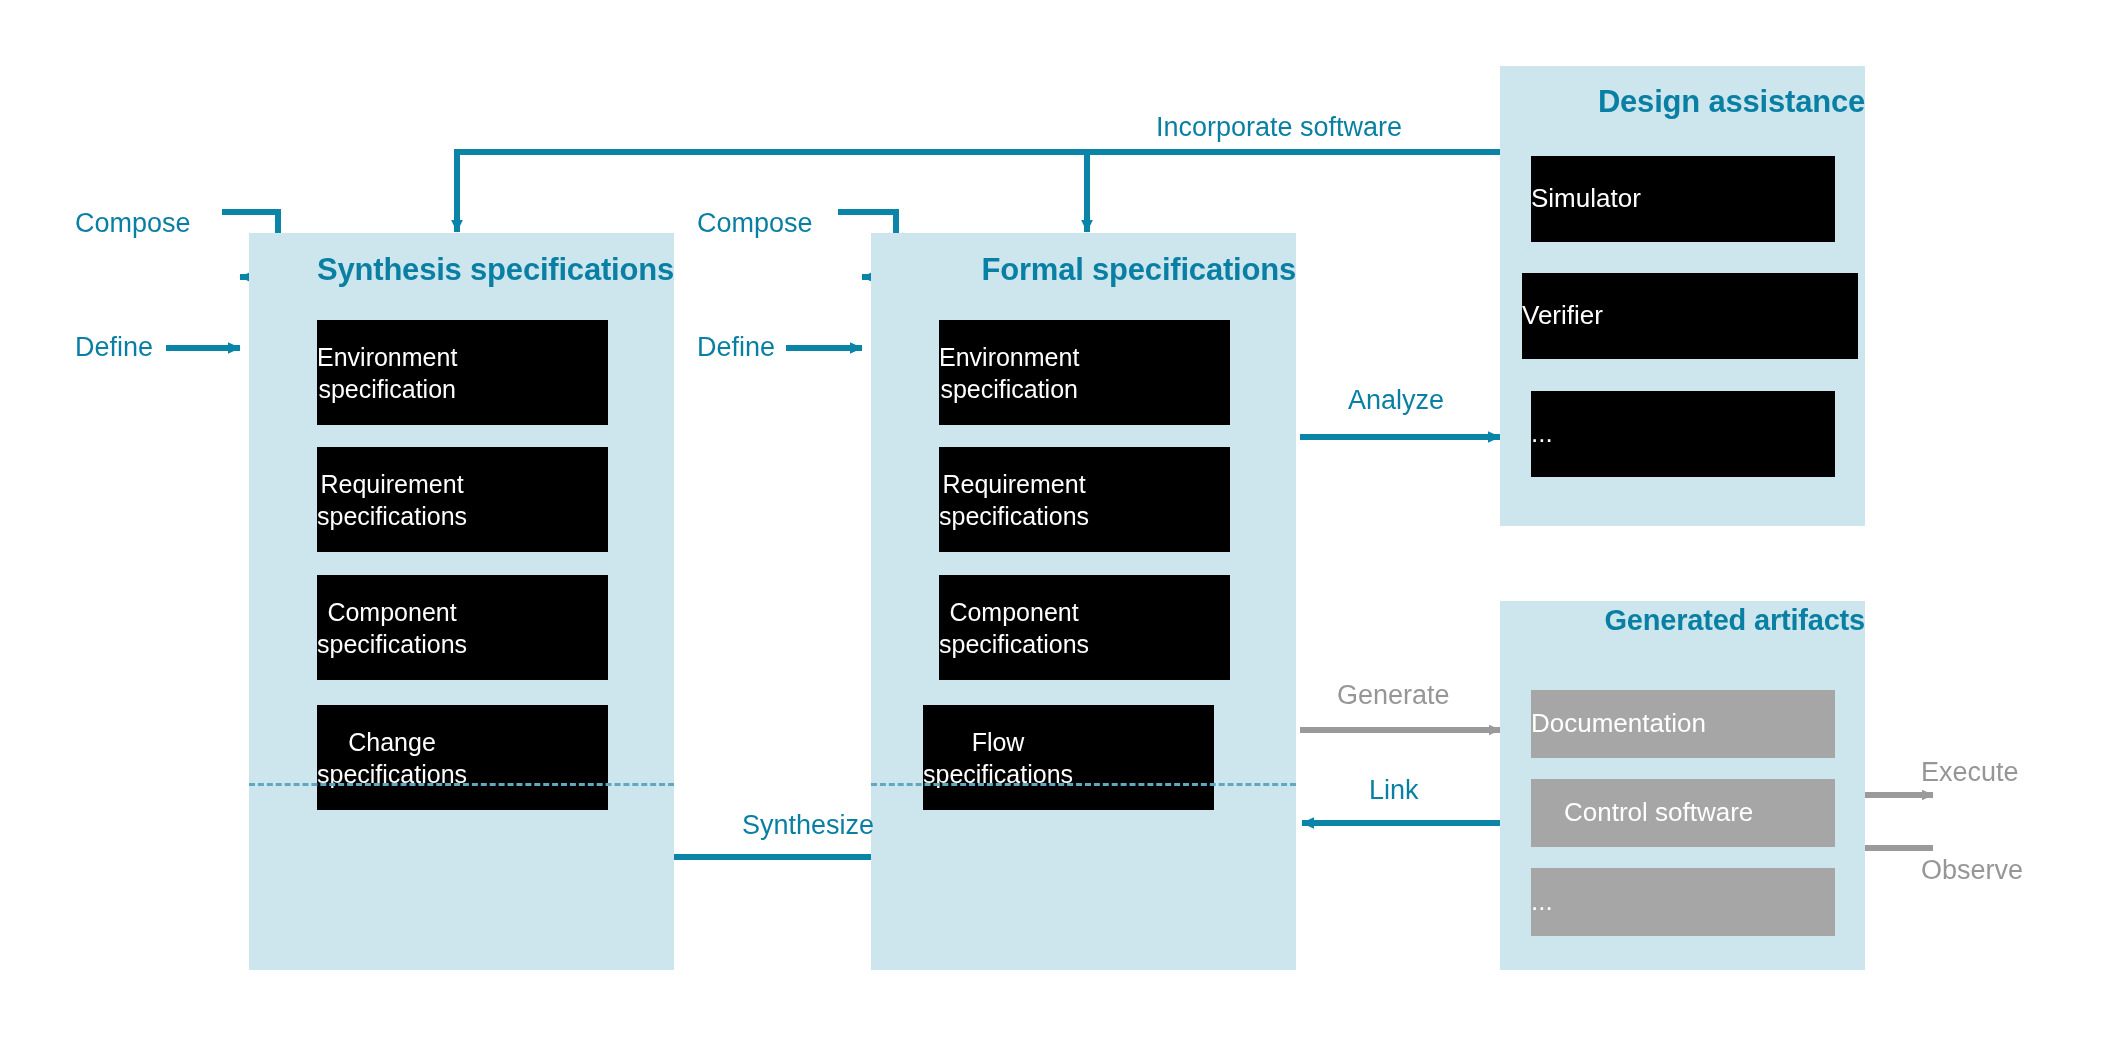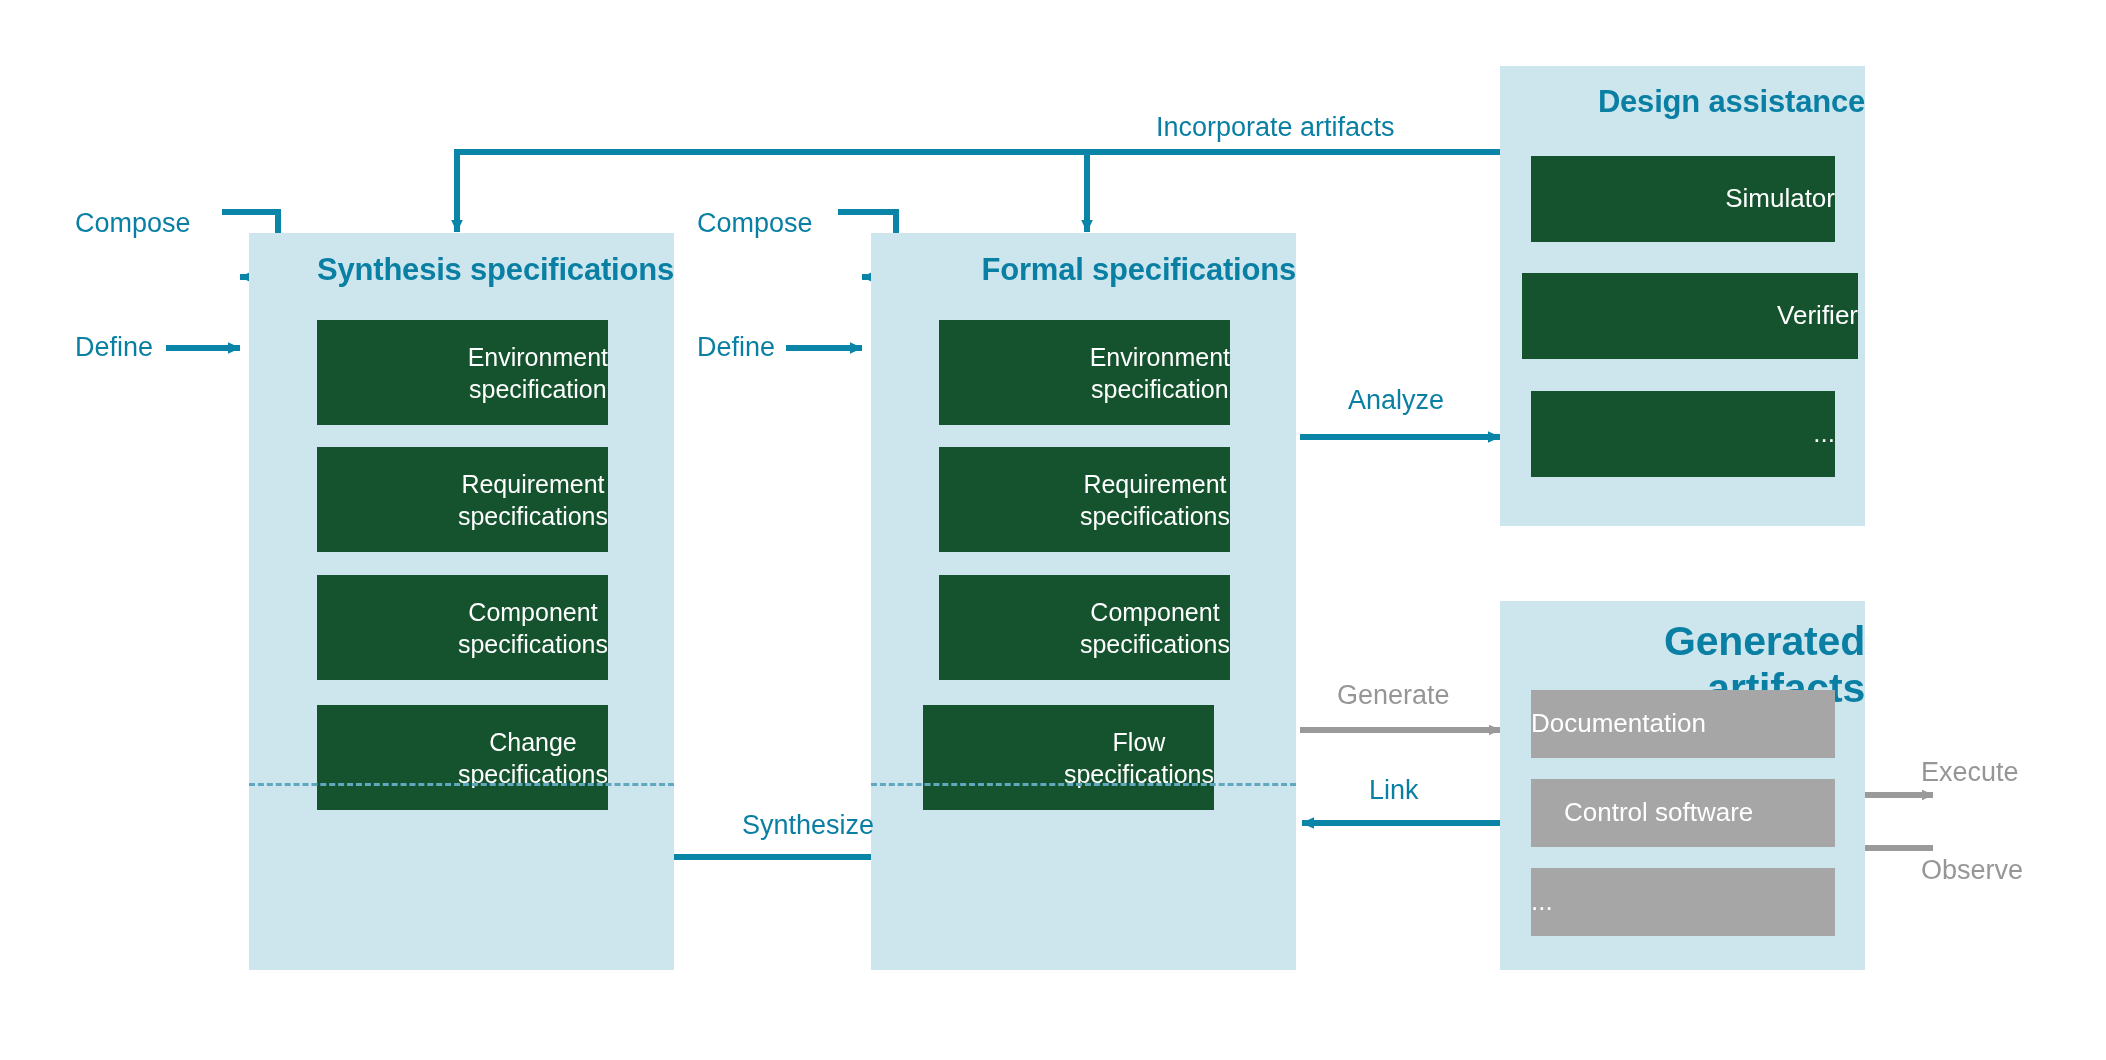--- a/index.html
+++ b/index.html
@@ -4,22 +4,22 @@
 <style>
   html,body{margin:0;padding:0;background:#ffffff;}
   body{width:2106px;height:1060px;position:relative;overflow:hidden;
        font-family:"Liberation Sans", sans-serif;}
   #stage{position:absolute;left:0;top:0;width:2106px;height:1060px;}
   #svglayer{position:absolute;left:0;top:0;width:2106px;height:1060px;pointer-events:none;}
 
   .panel{position:absolute;background:#cde6ed;box-sizing:border-box;}
   .panel-title{position:absolute;width:100%;text-align:right;
       color:#0a7fa4;font-weight:bold;letter-spacing:-0.2px;}
-  .specbox{position:absolute;background:#14532d;color:#ffffff;
-      display:flex;align-items:center;justify-content:flex-end;
+  .specbox{position:absolute;background:#000000;color:#ffffff;
+      display:flex;align-items:center;justify-content:flex-start;
       text-align:center;line-height:1.28;box-sizing:border-box;}
   .artbox{position:absolute;background:#a6a6a6;color:#ffffff;
       display:flex;align-items:center;justify-content:flex-start;
       text-align:center;line-height:1.28;box-sizing:border-box;}
   .edge-label{position:absolute;color:#0a7fa4;white-space:nowrap;}
   .edge-label.gray{color:#969696;}
   .dashed{position:absolute;border-top:3px dashed #5fa8c0;}
 </style>
 </head>
 <body>
@@ -136,42 +136,42 @@
     </div>
     <div class="specbox" style="left:22px;top:207px;width:336px;height:86px;font-size:26px;">
       <span>Verifier</span>
     </div>
     <div class="specbox" style="left:31px;top:325px;width:304px;height:86px;font-size:26px;">
       <span>...</span>
     </div>
   </div>
 
   <div class="panel" style="left:1500px;top:601px;width:365px;height:369px;">
-    <div class="panel-title" style="top:17px;font-size:41px;">Generated artifacts</div>
+    <div class="panel-title" style="top:3px;font-size:29px;">Generated artifacts</div>
 
     <div class="artbox" style="left:31px;top:89px;width:304px;height:68px;font-size:26px;">
       <span>Documentation</span>
     </div>
     <div class="artbox" style="left:31px;top:178px;width:304px;height:68px;font-size:26px;padding-left:33px;">
       <span>Control software</span>
     </div>
     <div class="artbox" style="left:31px;top:267px;width:304px;height:68px;font-size:26px;">
       <span>...</span>
     </div>
   </div>
 
   <div class="edge-label" style="left:75px;top:208px;font-size:27px;">Compose</div>
 
   <div class="edge-label" style="left:75px;top:332px;font-size:27px;">Define</div>
 
   <div class="edge-label" style="left:697px;top:208px;font-size:27px;">Compose</div>
 
   <div class="edge-label" style="left:697px;top:332px;font-size:27px;">Define</div>
 
-  <div class="edge-label" style="left:1156px;top:112px;font-size:27px;">Incorporate artifacts</div>
+  <div class="edge-label" style="left:1156px;top:112px;font-size:27px;">Incorporate software</div>
 
   <div class="edge-label" style="left:1348px;top:385px;font-size:27px;">Analyze</div>
 
   <div class="edge-label gray" style="left:1337px;top:680px;font-size:27px;">Generate</div>
 
   <div class="edge-label" style="left:1369px;top:775px;font-size:27px;">Link</div>
 
   <div class="edge-label" style="left:742px;top:810px;font-size:27px;">Synthesize</div>
 
   <div class="edge-label gray" style="left:1921px;top:757px;font-size:27px;">Execute</div>

